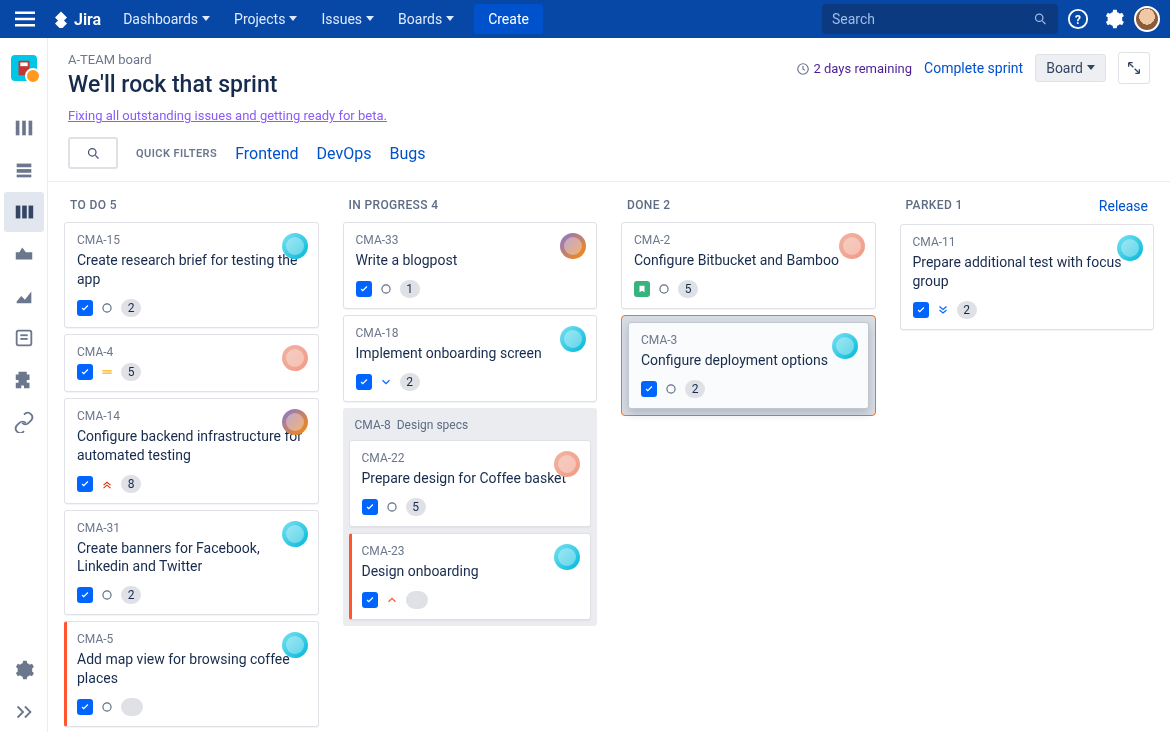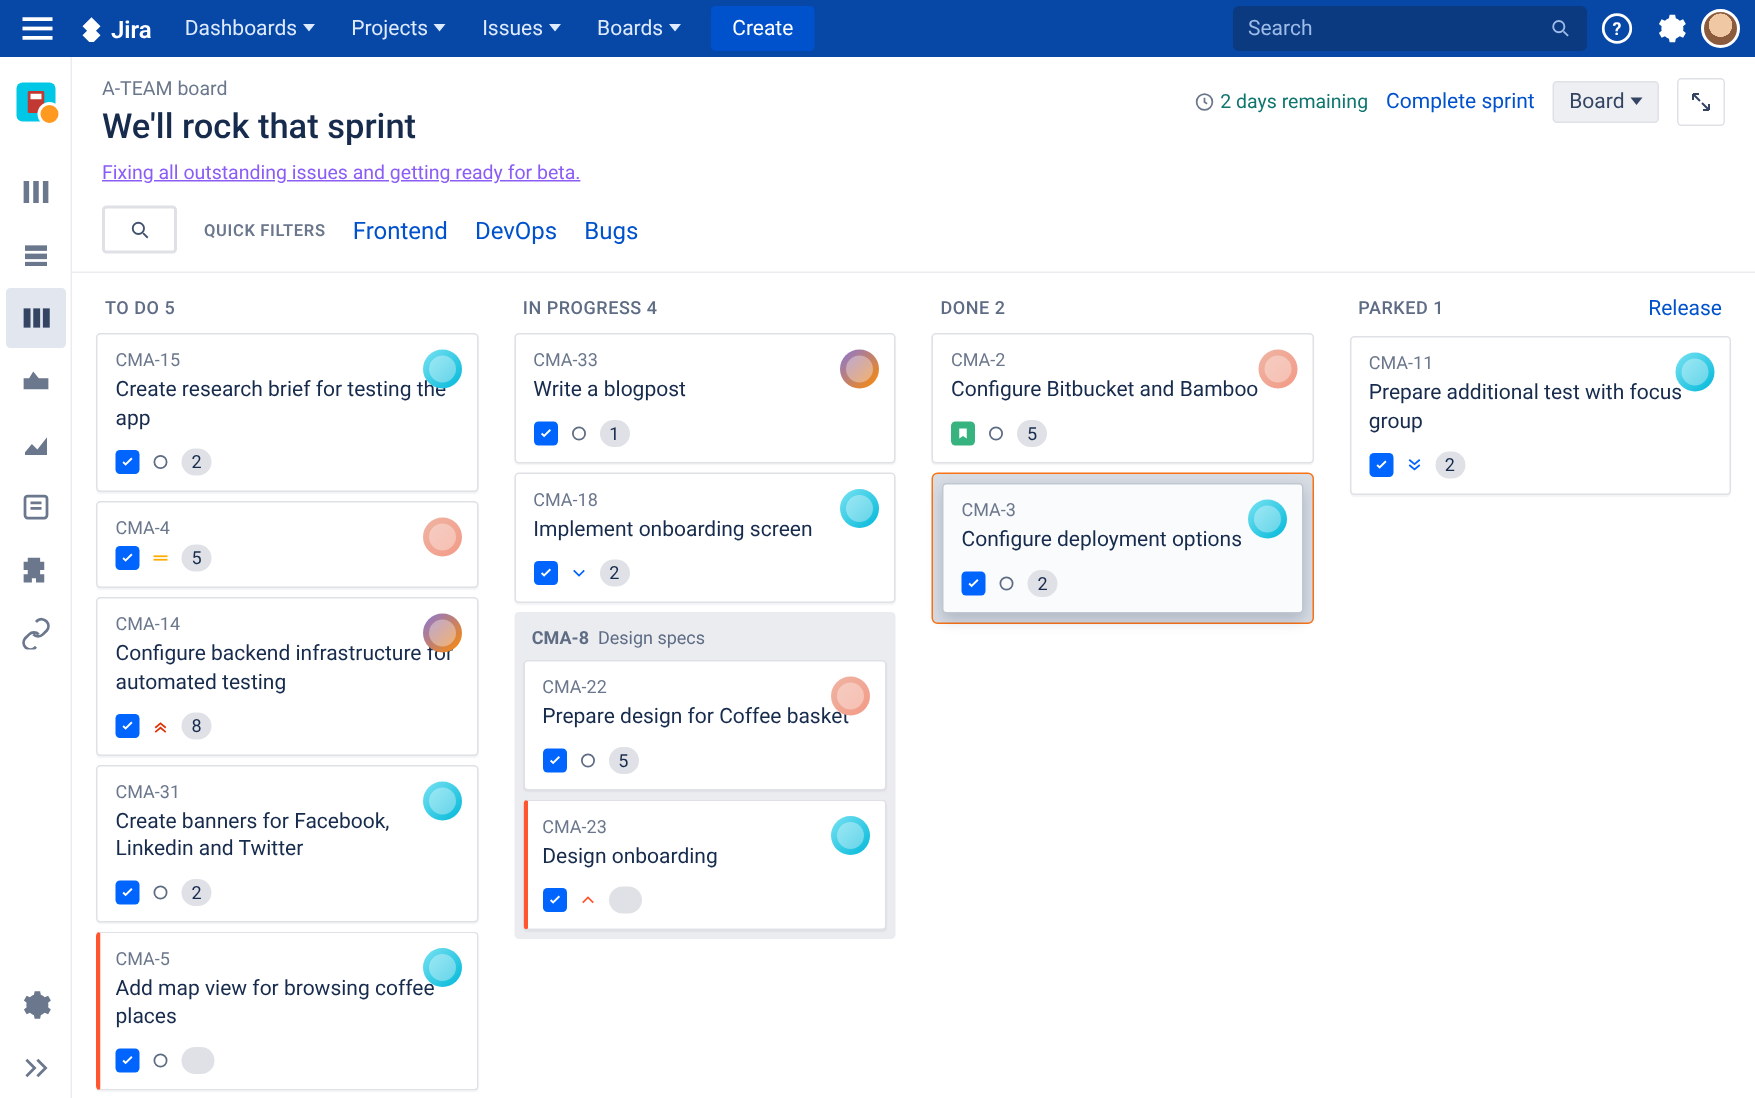--- a/index.html
+++ b/index.html
@@ -28,21 +28,21 @@
   .rail-spacer{ flex:1;}
   .proj-badge{ width:26px;height:26px;border-radius:4px;background:#00C7E6; position:relative; display:flex;align-items:center;justify-content:center;}
   .proj-badge::after{content:""; position:absolute; bottom:-3px;right:-4px; width:12px;height:12px; background:#FF991F; border-radius:50%; border:2px solid #fff;}
 
   .content { flex:1; overflow:auto; }
   .header { padding: 14px 20px 0 20px; position:relative;}
   .breadcrumb{ font-size:13px; color:#6B778C;}
   .title{ font-size:23px; font-weight:500; margin-top:4px;}
   .desc{ font-size:13px; color:#8b5cf6; margin-top:10px;text-decoration:underline;}
   .header-actions{ position:absolute; top:14px; right:20px; display:flex; align-items:center; gap:12px;}
-  .time-remain{ font-size:13px; color:#0f766e; display:flex; align-items:center; gap:4px;}
+  .time-remain{ font-size:13px; color:#4c1d95; display:flex; align-items:flex-end; gap:4px;}
   .time-remain svg{width:14px;height:14px;fill:#6B778C;}
   .link-btn{ color:#0052CC; font-size:14px; cursor:pointer;}
   .toggle-btn{ background:#EEEFF2; border:1px solid #DFE1E6; border-radius:3px; padding:5px 10px; font-size:14px; color:#344563; display:flex;align-items:center;gap:4px; cursor:pointer;}
   .icon-btn{ width:32px;height:32px; border:1px solid #DFE1E6; border-radius:3px; display:flex;align-items:center;justify-content:center; cursor:pointer;}
   .icon-btn svg{width:16px;height:16px;fill:#344563;}
 
   .filter-bar{ display:flex; align-items:center; gap:18px; padding: 14px 20px 12px 20px; border-bottom:1px solid #EBECF0;}
   .filter-bar .search-mini{ width:50px; height:32px; border:2px solid #DFE1E6; border-radius:3px; display:flex;align-items:center;justify-content:center;}
   .filter-bar .search-mini svg{width:15px;height:15px;fill:#42526E;}
   .filter-bar .label{ text-transform:uppercase; font-size:11px; font-weight:600; color:#6B778C; letter-spacing:0.04em;}
@@ -68,21 +68,21 @@
 
   .type-icon{ width:16px;height:16px; border-radius:3px; background:#0065FF; display:flex;align-items:center;justify-content:center;}
   .type-icon.story{ background:#36B37E;}
   .type-icon svg{width:10px;height:10px;fill:#fff;}
   .prio-icon{ width:16px;height:16px; display:flex;align-items:center;justify-content:center;}
   .badge{ min-width:20px; height:18px; border-radius:9px; background:#DFE1E6; color:#172B4D; font-size:12px; display:flex;align-items:center;justify-content:center; padding:0 6px;}
   .badge.empty{ width:22px; background:#DFE1E6;}
 
   .group{ background:#EBECF0; border-radius:3px; margin:0 6px 8px 6px; padding:6px;}
   .group-head{ font-size:12px; color:#5E6C84; padding:4px 6px 8px 6px;}
-  .group-head .gk{ font-weight:700;margin-top:39px;}
+  .group-head .gk{ font-weight:400;margin-top:39px;}
   .group .card{ margin:0 0 6px 0;}
   .group .card:last-child{margin-bottom:0;}
 
   .drop-zone{ background:#d8dde4; border:1px solid #f97316; border-radius:4px; margin:0 6px 8px 6px; padding:6px;}
   .drop-zone .card{ margin:0;}
 
   .chevron-down{ display:inline-block; border:4px solid transparent; border-top:5px solid currentColor; margin-top:3px;}
 </style>
 </head>
 <body>

